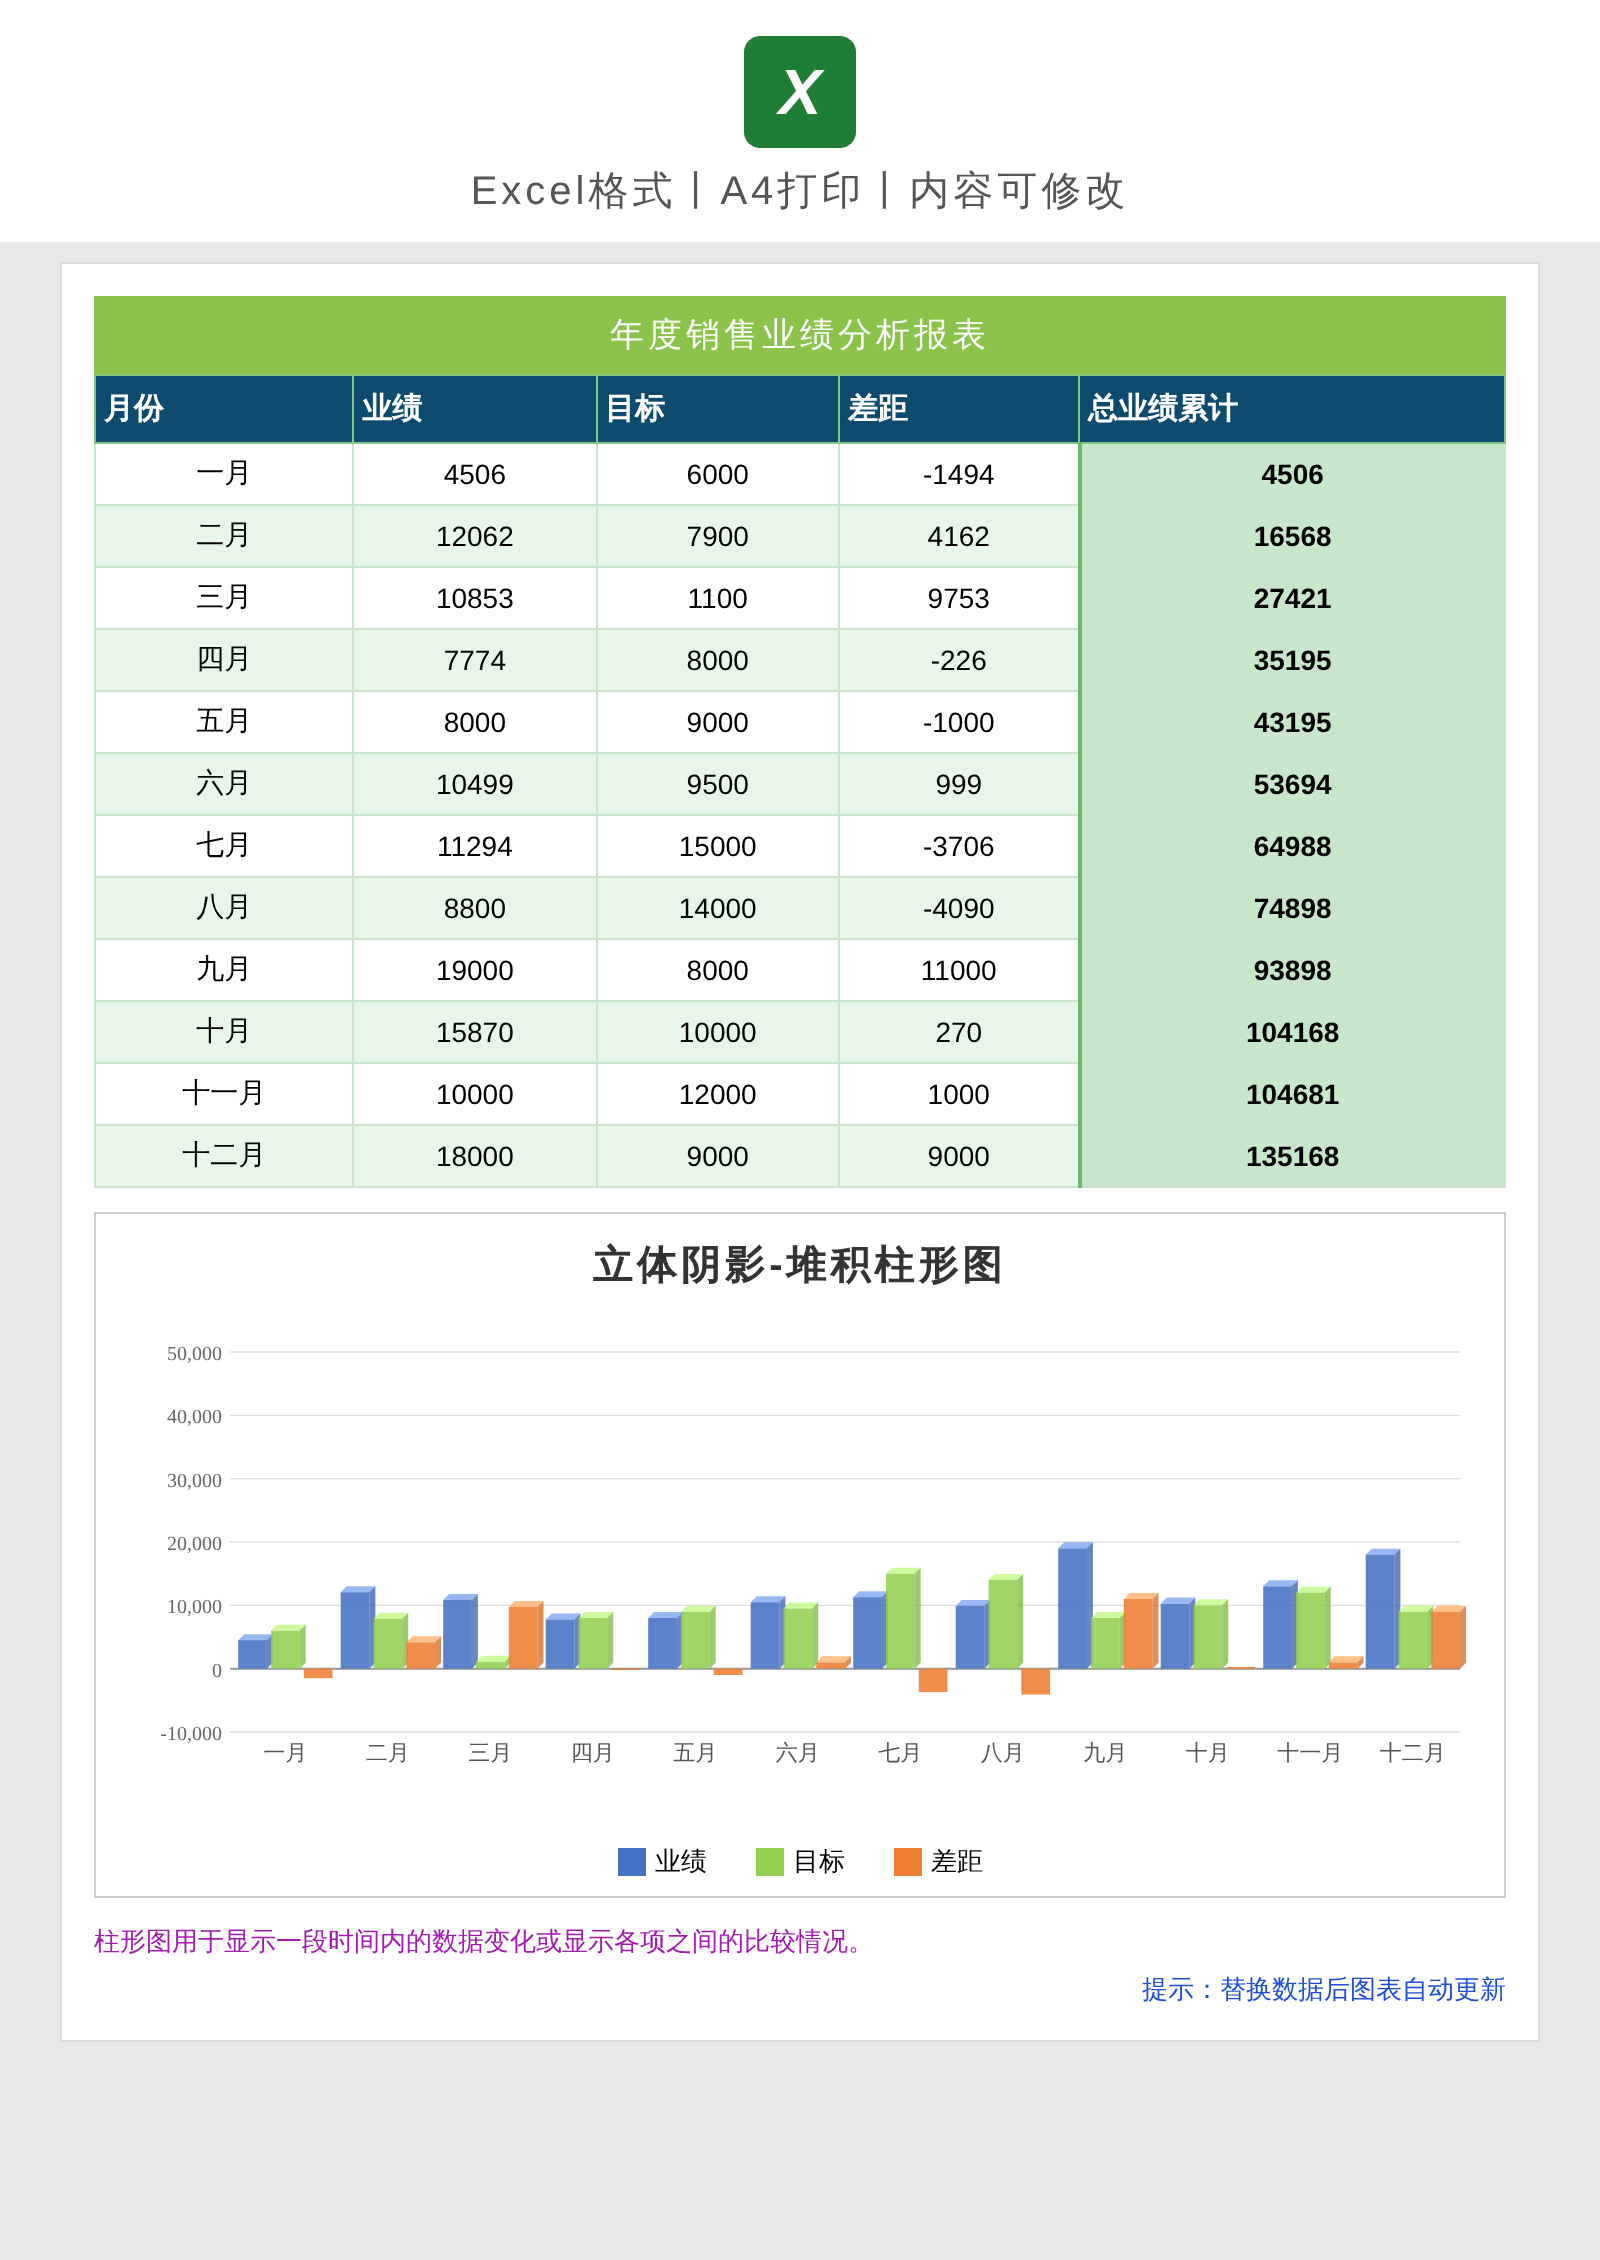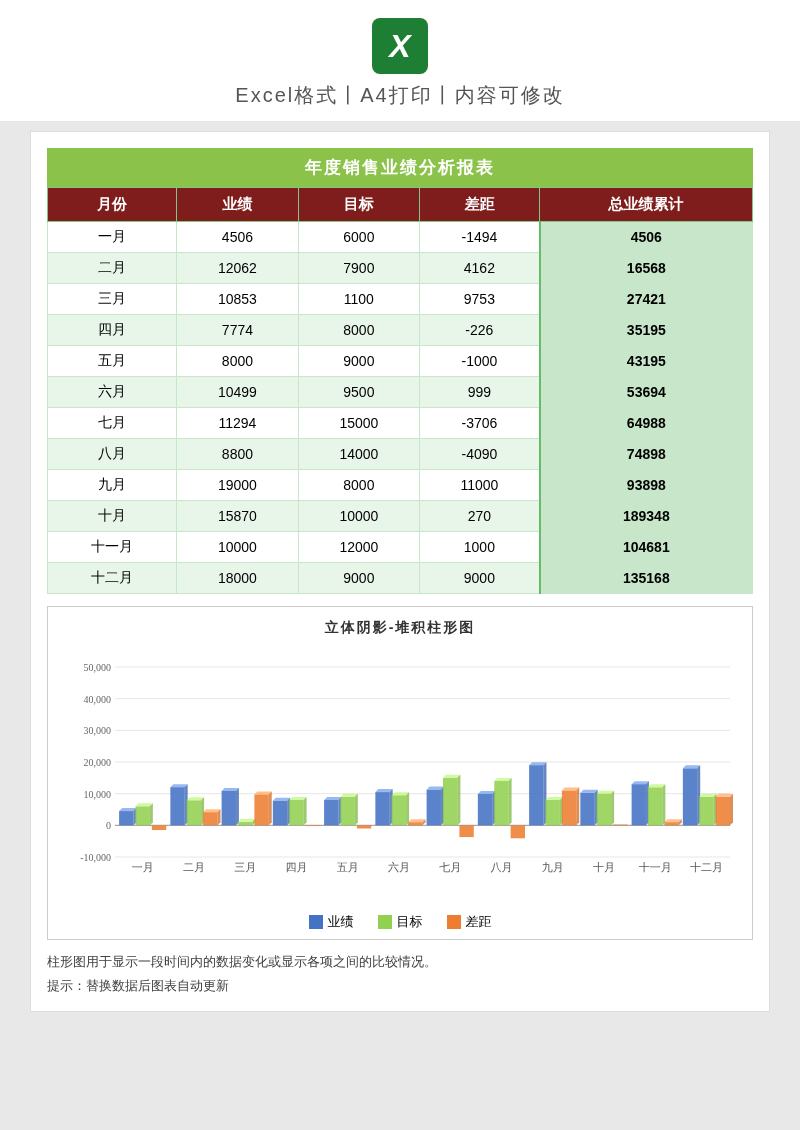--- a/index.html
+++ b/index.html
@@ -59,32 +59,32 @@
       border: 1px solid #ddd;
     }
     .table-section {
       margin-bottom: 12px;
     }
     .table-title {
       background: #8bc34a;
       color: white;
       text-align: center;
       font-size: 17px;
-      font-weight: bold;
+      font-weight: normal;
       padding: 8px;
       letter-spacing: 2px;
     }
     .data-table {
       width: 100%;
       border-collapse: collapse;
     }
     .data-table th {
-      background: #7f1d1d;
+      background: #0c4a6e;
       color: white;
-      text-align: center;
+      text-align: left;
       padding: 7px 4px;
       font-size: 15px;
       border: 1px solid #81c784;
     }
     .data-table td {
       text-align: center;
       padding: 6px 4px;
       font-size: 14px;
       border: 1px solid #c8e6c9;
     }
@@ -96,21 +96,21 @@
       border-left: 2px solid #66bb6a !important;
     }
     .chart-section {
       border: 1px solid #ccc;
       padding: 12px 12px 8px 12px;
       margin-bottom: 12px;
       background: white;
     }
     .chart-title {
       text-align: center;
-      font-size: 14px;
+      font-size: 20px;
       font-weight: bold;
       color: #333;
       margin-bottom: 10px;
       letter-spacing: 2px;
     }
     .chart-container {
       position: relative;
       width: 100%;
       height: 260px;
       font-family: Liberation Serif, serif;
@@ -130,27 +130,28 @@
       display: flex;
       align-items: center;
       gap: 5px;
     }
     .legend-box {
       width: 14px;
       height: 14px;
     }
     .footer-text {
       font-size: 13px;
-      color: #404040;
+      color: #a21caf;
       margin-bottom: 4px;
       line-height: 1.6;
     }
     .footer-hint {
       font-size: 13px;
-      color: #404040;
+      color: #1d4ed8;
+      text-align: right;
     }
   </style>
 </head>
 <body>
 
 <div class="header">
   <div class="title-row">
     <div class="excel-icon">
       <span>X</span>
     </div>
@@ -234,21 +235,21 @@
       <td>19000</td>
       <td>8000</td>
       <td>11000</td>
       <td class="col-total">93898</td>
     </tr>
           <tr class="row-green">
       <td>十月</td>
       <td>15870</td>
       <td>10000</td>
       <td>270</td>
-      <td class="col-total">189348</td>
+      <td class="col-total">104168</td>
     </tr>
           <tr class="row-light">
       <td>十一月</td>
       <td>10000</td>
       <td>12000</td>
       <td>1000</td>
       <td class="col-total">104681</td>
     </tr>
           <tr class="row-green">
       <td>十二月</td>

